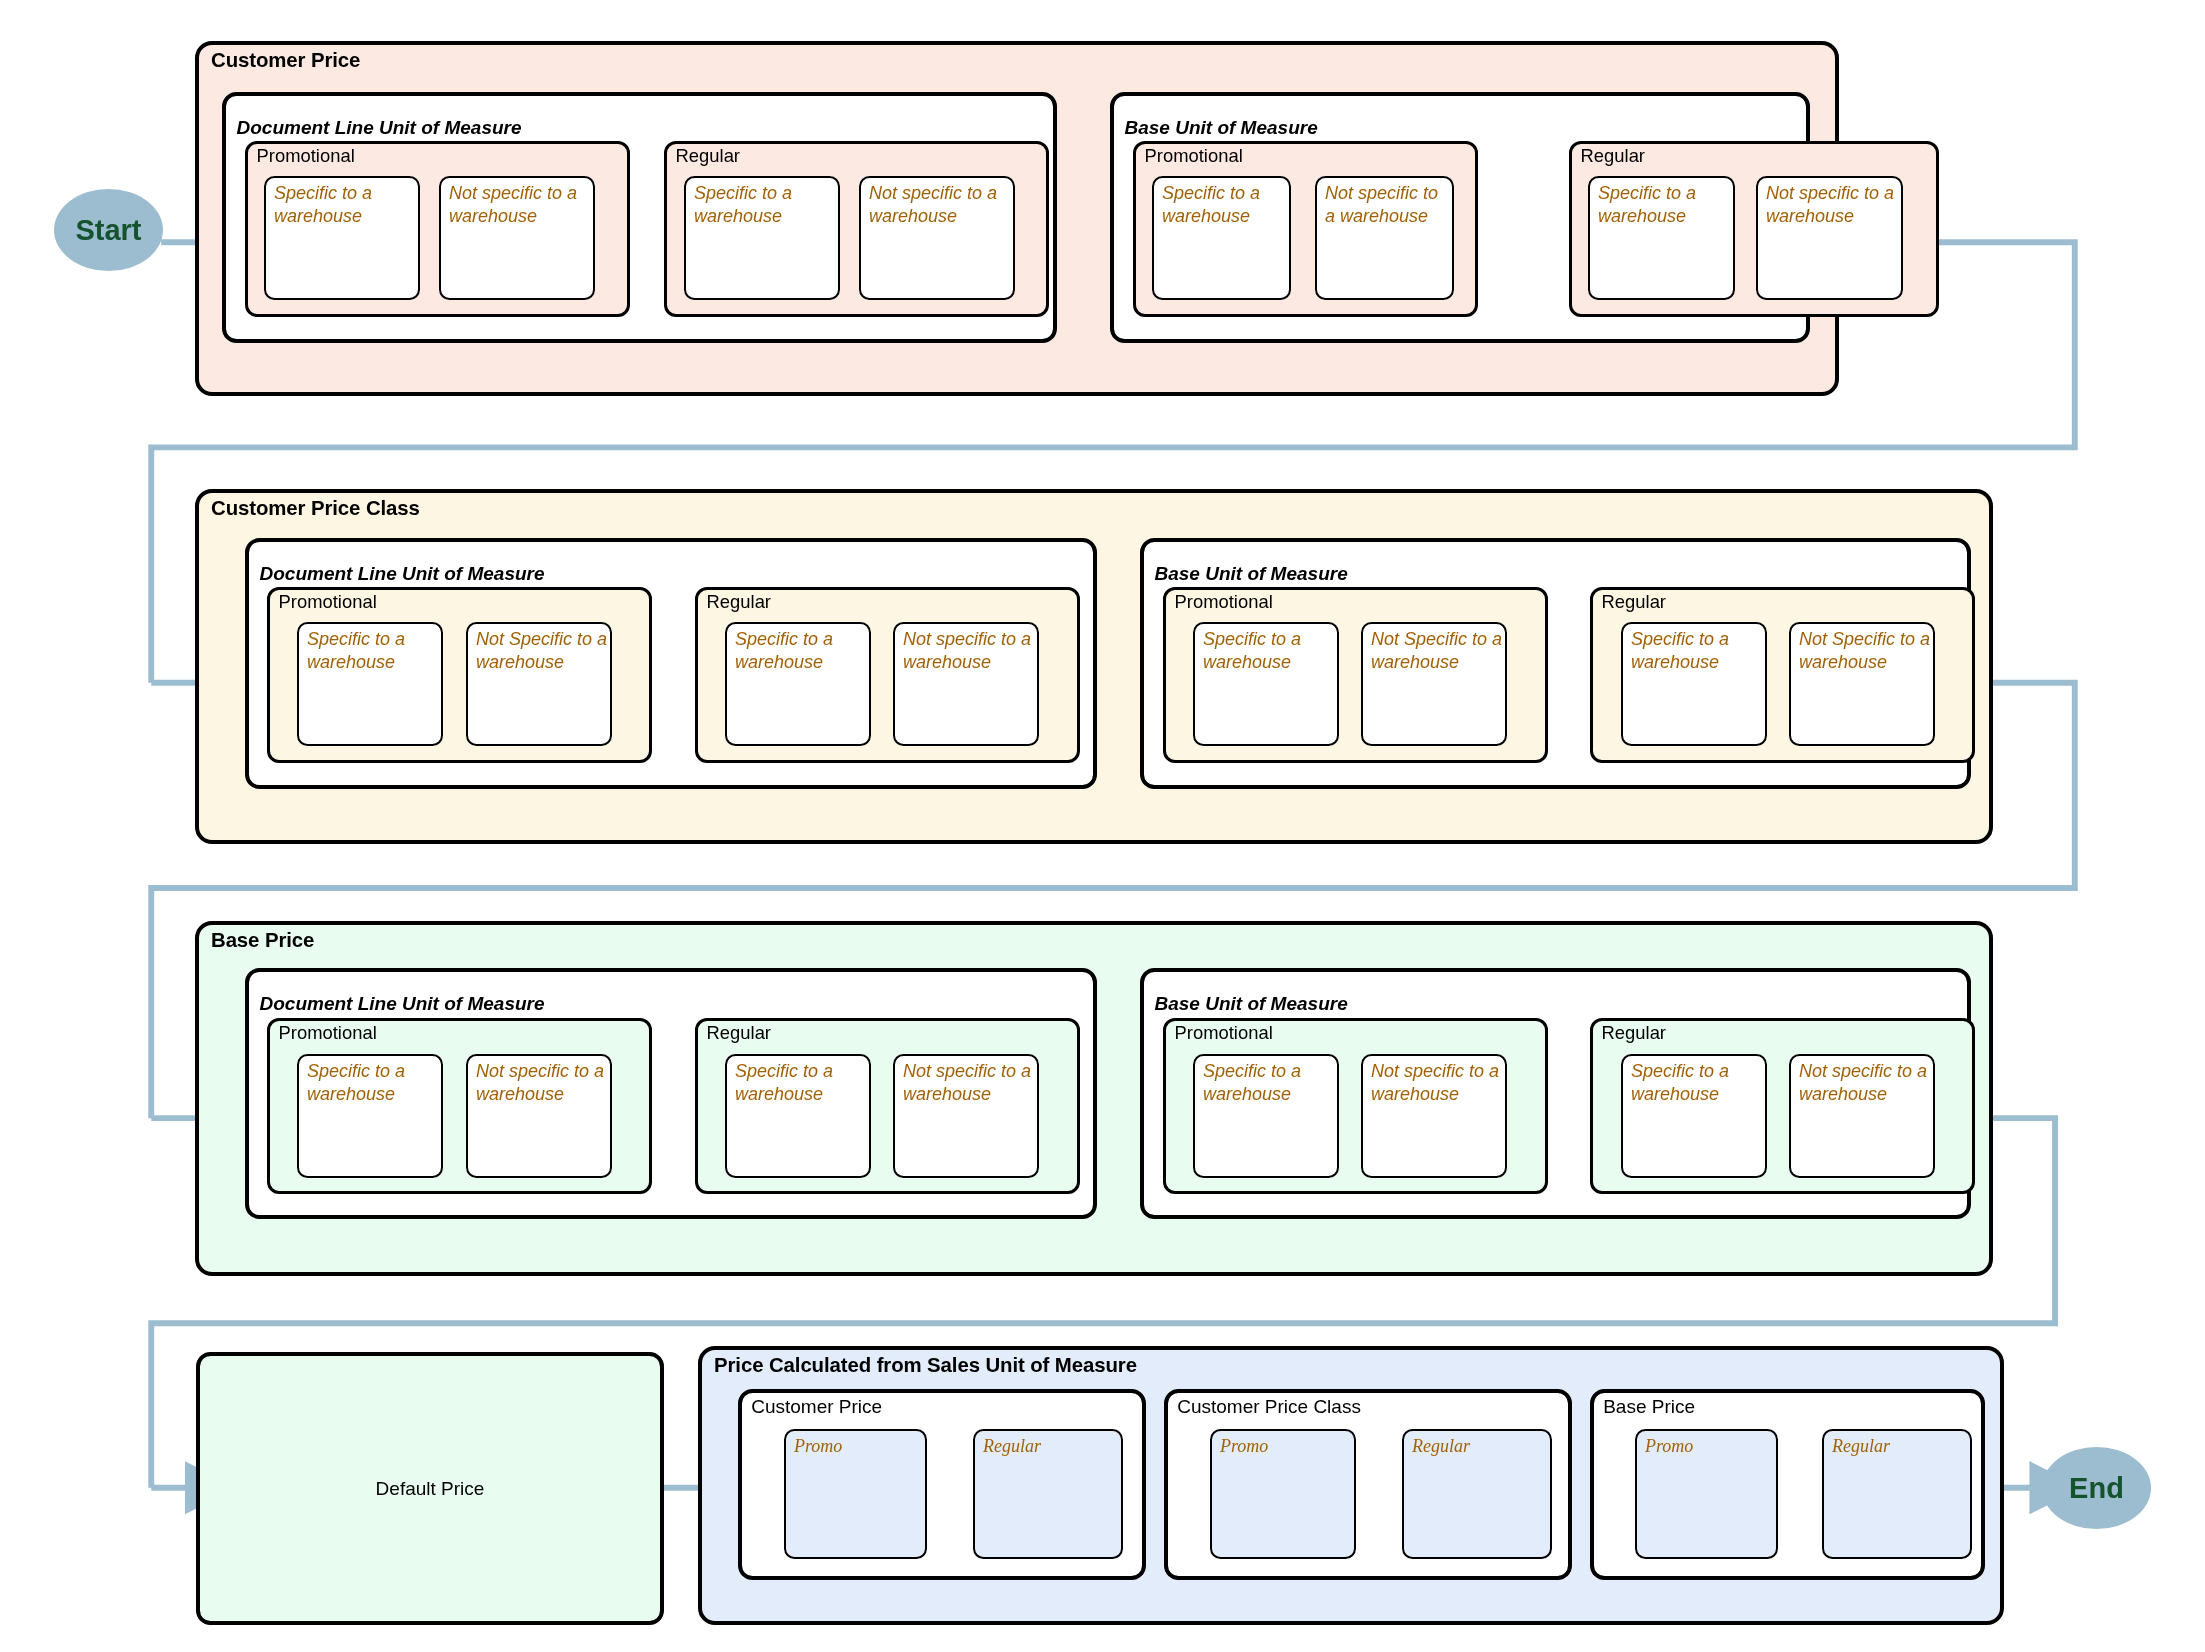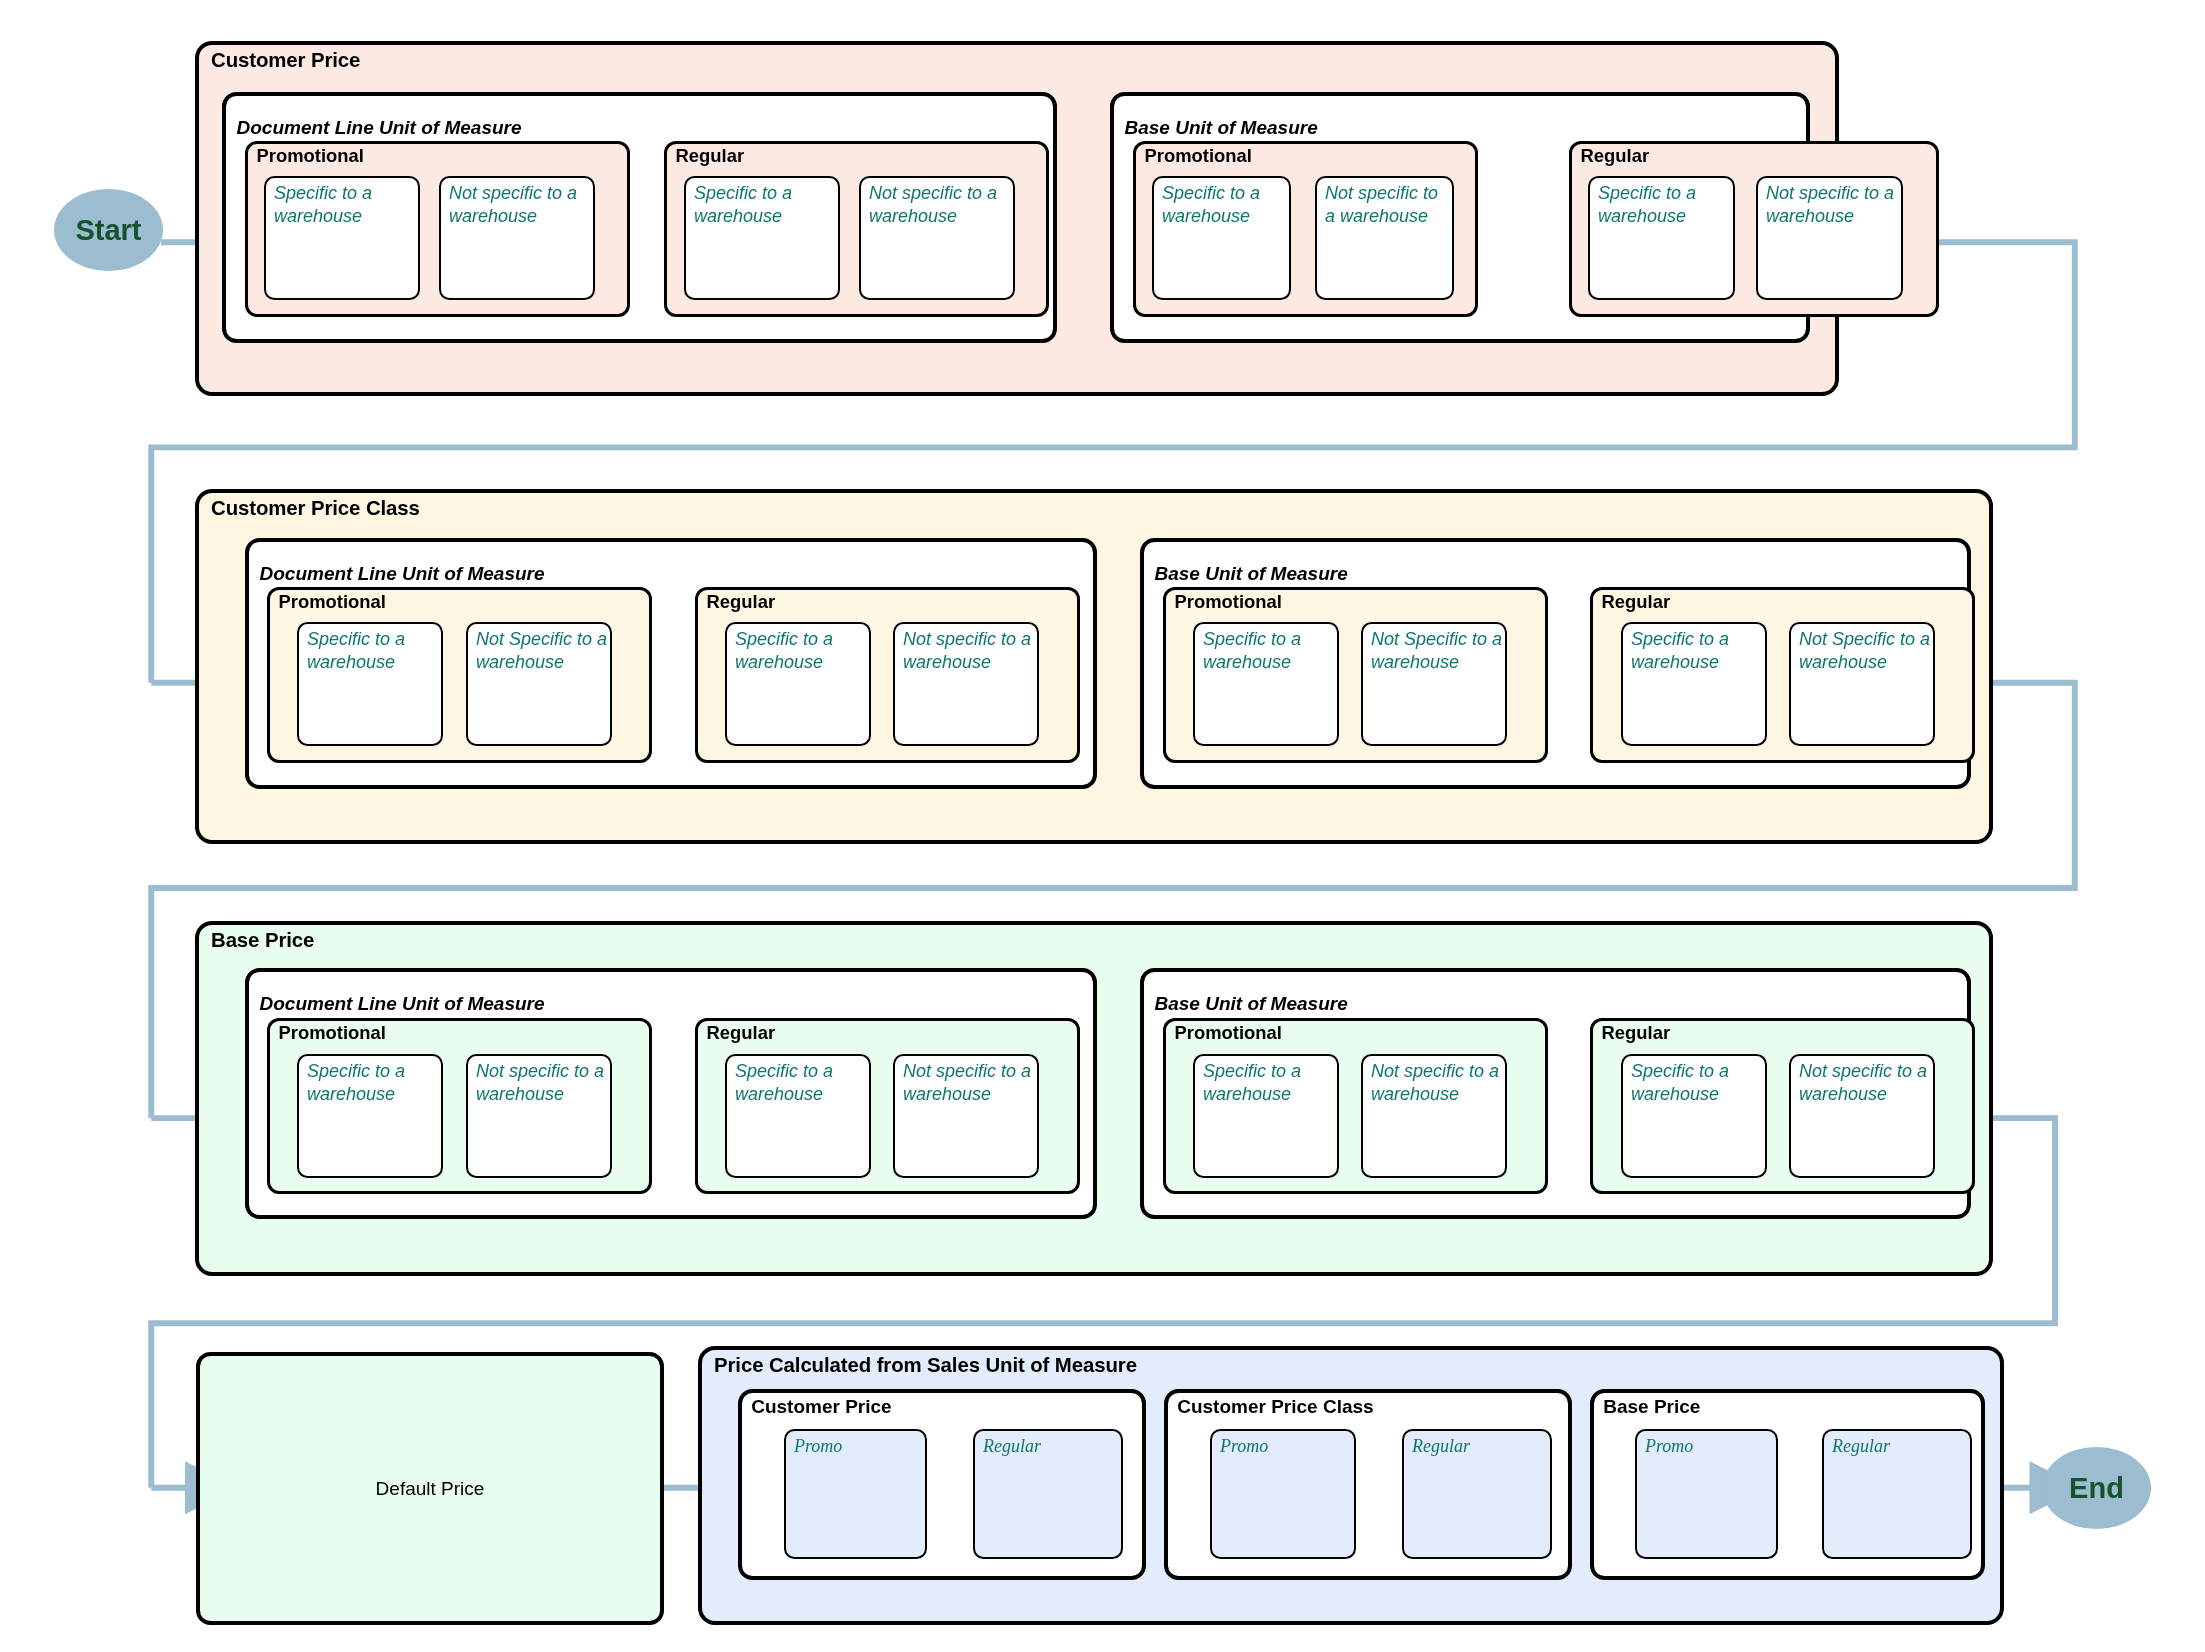--- a/index.html
+++ b/index.html
@@ -60,39 +60,38 @@
     border: 3.3px solid #000000;
     border-radius: 12px;
   }
   .grp-title {
     position: absolute;
     left: 8.6px;
     top: 1.3px;
     font-size: 18.4px;
     color: #000;
     white-space: nowrap;
-    font-weight: bold;
   }
   .leaf {
     position: absolute;
     box-sizing: border-box;
     border: 2px solid #000000;
     border-radius: 10.5px;
     background: #ffffff;
     overflow: hidden;
   }
   .leaf-label {
     position: absolute;
     left: 8px;
     top: 4px;
     right: 2.6px;
     font-size: 18px;
     font-style: italic;
     line-height: 1.30;
-    color: #0f766e;
+    color: #a16207;
   }
   .leaf-blue {
     background: #e2ecfb;
     border-width: 2.6px;
     font-family: Liberation Serif, serif;
   }
   .plain-box {
     position: absolute;
     box-sizing: border-box;
     border: 4.6px solid #000000;

